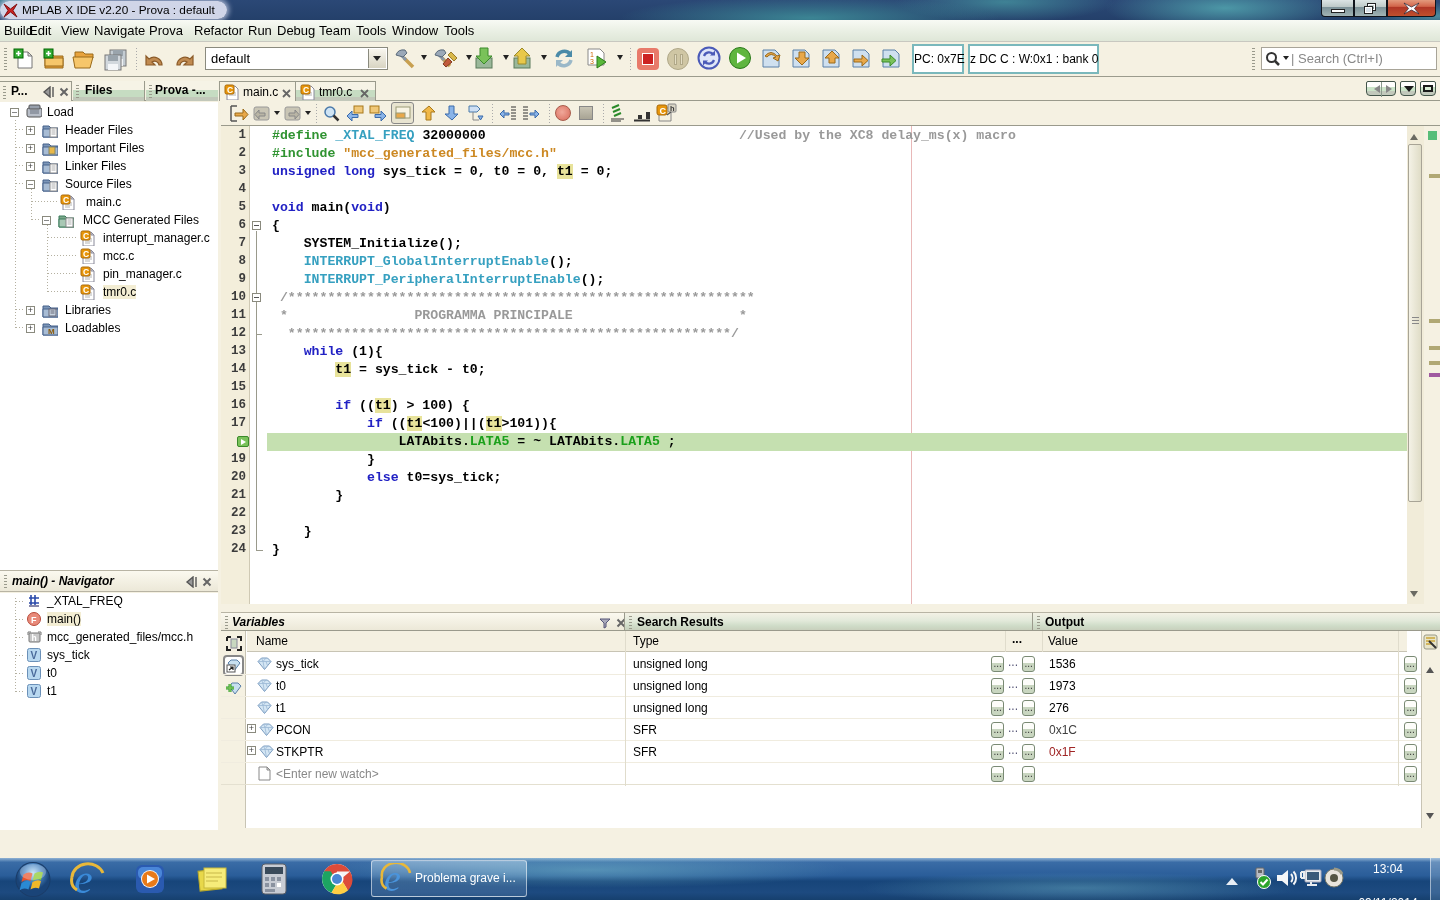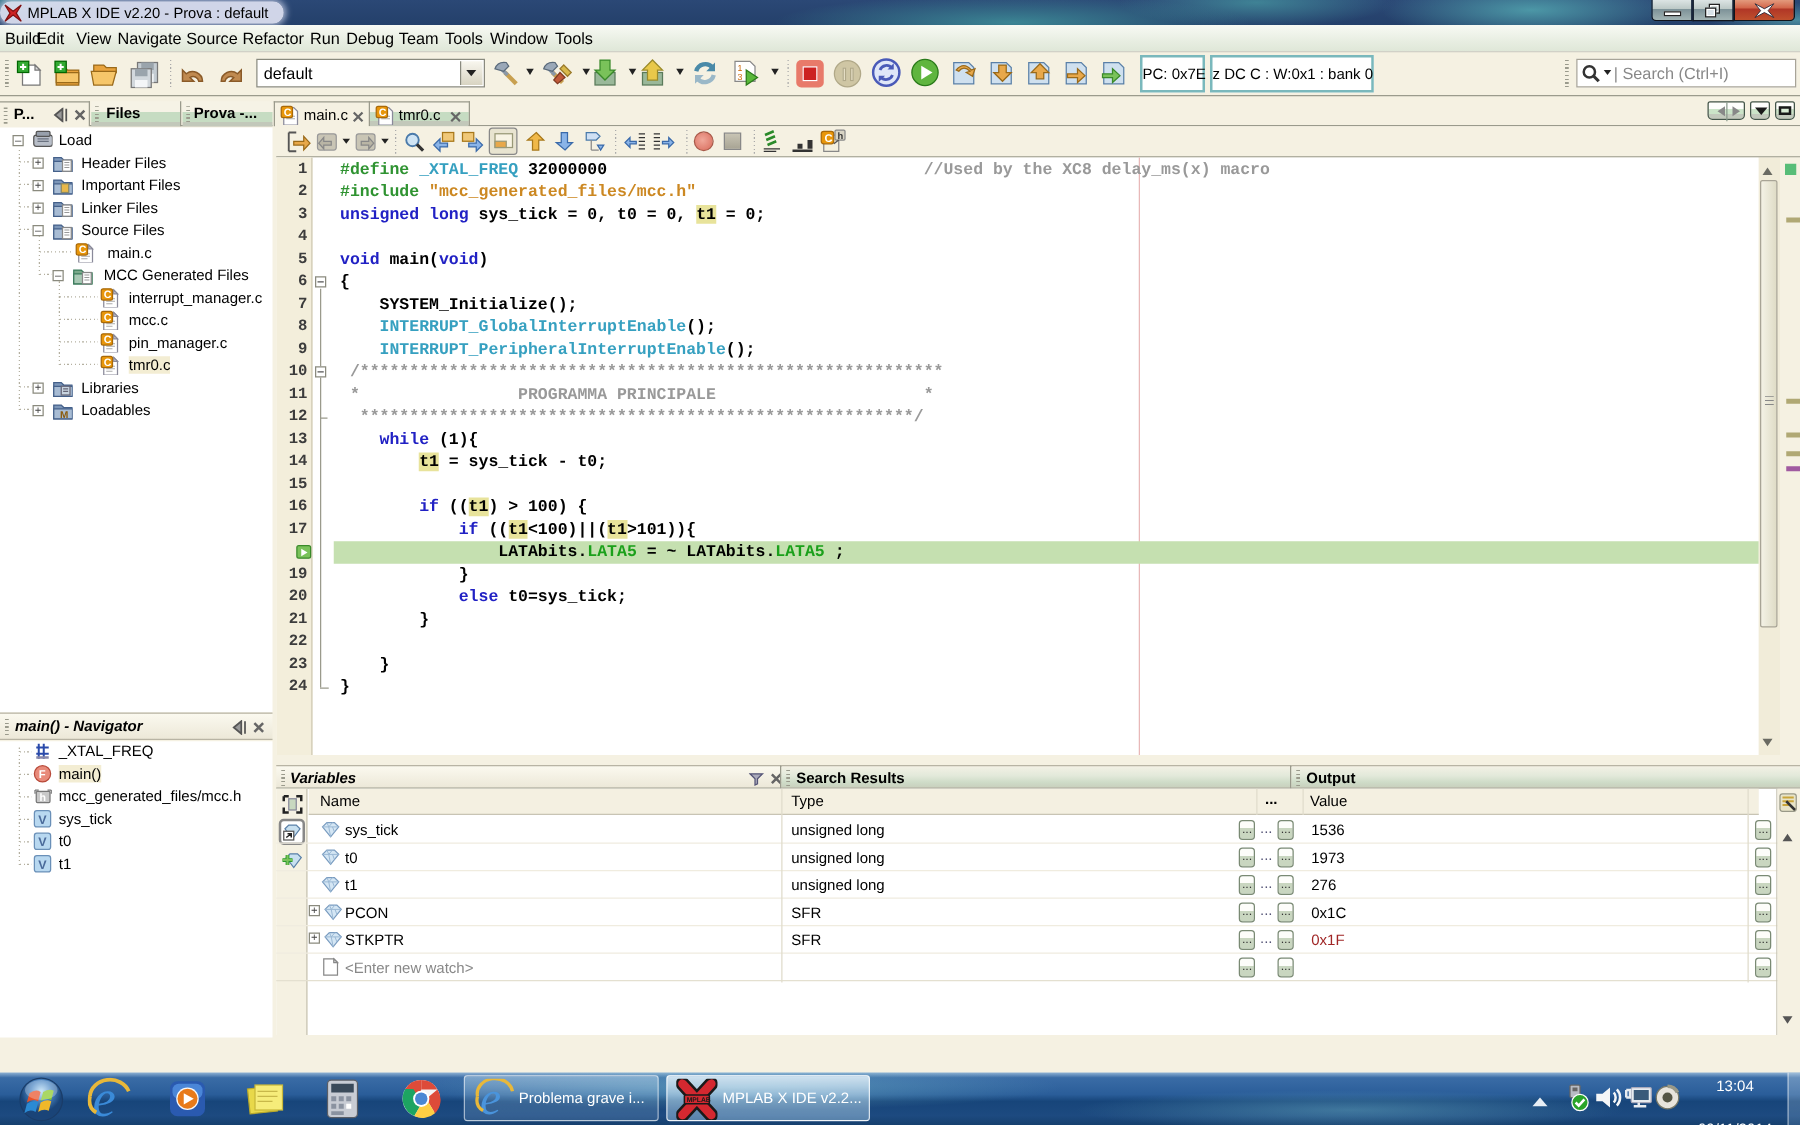--- a/index.html
+++ b/index.html
@@ -83,21 +83,21 @@
       </div>
     <div class="wbtn close"><svg width="47" height="15">
           <path d="M16 3 L23.5 7 L31 3 L26.5 8.5 L31 14 L23.5 10 L16 14 L20.5 8.5 Z" fill="#fff" stroke="#223" stroke-width="0.7"></path>
         </svg></div>
   </div>
   <div class="abs" id="menubar">
     <span style="left:4px">Build</span>
       <span style="left:29px">Edit</span>
       <span style="left:61px">View</span>
       <span style="left:94px">Navigate</span>
-      <span style="left:149px">Source</span>
+      <span style="left:149px">Prova</span>
       <span style="left:194px">Refactor</span>
       <span style="left:248px">Run</span>
       <span style="left:277px">Debug</span>
       <span style="left:319px">Team</span>
       <span style="left:356px">Tools</span>
       <span style="left:392px">Window</span>
       <span style="left:444px">Tools</span>
   </div>
   <div class="abs" id="toolbar">
     <div class="grip" style="left:4px;top:6px;height:22px"></div>
@@ -737,21 +737,21 @@
         <div class="exp" style="left:26px;top:5px">+</div>
         <svg class="abs" style="left:37px;top:3px" width="17" height="15">
             <path d="M2 5.5 L5.5 2 h6 L15 5.5 L8.5 13.5 z" fill="#d4e6f4" stroke="#7a9cc0"></path>
             <path d="M2 5.5 h13 M5.5 2 l1.5 3.5 3 -3.5 M8.5 13.5 L7 5.5 M11.5 9.5 L10 5.5" stroke="#9ab8d4" stroke-width="0.8" fill="none"></path>
           </svg>
         <span class="abs" style="left:55px;top:4px">PCON</span>
           <span class="abs" style="left:412px;top:4px">SFR</span>
         <span class="wbt" style="left:770px;top:3px"></span>
           <span class="abs" style="left:787px;top:2px;color:#557">...</span>
           <span class="wbt" style="left:801px;top:3px"></span>
-        <span class="abs" style="left:828px;top:4px;color:#000000">0x1C</span>
+        <span class="abs" style="left:828px;top:4px;color:#404040">0x1C</span>
           <span class="wbt" style="left:1183px;top:3px"></span>
       </div>
       <div class="vrow" style="top:741px">
         <div class="exp" style="left:26px;top:5px">+</div>
         <svg class="abs" style="left:37px;top:3px" width="17" height="15">
             <path d="M2 5.5 L5.5 2 h6 L15 5.5 L8.5 13.5 z" fill="#d4e6f4" stroke="#7a9cc0"></path>
             <path d="M2 5.5 h13 M5.5 2 l1.5 3.5 3 -3.5 M8.5 13.5 L7 5.5 M11.5 9.5 L10 5.5" stroke="#9ab8d4" stroke-width="0.8" fill="none"></path>
           </svg>
         <span class="abs" style="left:55px;top:4px">STKPTR</span>
           <span class="abs" style="left:412px;top:4px">SFR</span>
@@ -843,29 +843,20 @@
         <circle cx="17" cy="17" r="6.5" fill="#fff"></circle>
         <circle cx="17" cy="17" r="5" fill="#4a87d4"></circle>
       </svg>
     <div class="abs" style="left:371px;top:2px;width:156px;height:37px;border:1px solid rgba(255,255,255,.55);border-radius:3px;background:linear-gradient(rgba(205,230,245,.45), rgba(140,180,215,.3) 50%, rgba(90,130,175,.35))">
       <svg class="abs" style="left:8px;top:2px" width="32" height="32" viewBox="0 0 32 32">
           <text x="4" y="28" font-size="38" font-style="italic" fill="#4a94dc" font-family="Liberation Serif">e</text>
           <path d="M2 14 A14 12 0 0 1 30 10 M2 14 q-2 8 4.5 11.5" stroke="#e8b83a" stroke-width="2.6" fill="none"></path>
         </svg>
       <span style="position:absolute;left:43px;top:10px;font-size:12px;color:#fff">Problema grave i...</span>
     </div>
-    <div class="abs" style="left:533px;top:2px;width:163px;height:37px;border:1px solid rgba(255,255,255,.75);border-radius:3px;background:linear-gradient(rgba(240,250,255,.8), rgba(190,220,240,.55) 50%, rgba(150,190,220,.5))">
-      <svg class="abs" style="left:7px;top:2px" width="33" height="33" viewBox="0 0 33 33">
-          <path d="M5 4 L28 29 M28 4 L5 29" stroke="#1a1a1a" stroke-width="11" stroke-linecap="round"></path>
-          <path d="M5 4 L28 29 M28 4 L5 29" stroke="#d42830" stroke-width="7" stroke-linecap="round"></path>
-          <rect x="6.5" y="13" width="20" height="7" rx="1" fill="#d42830" stroke="#1a1a1a" stroke-width="1.2"></rect>
-          <text x="8.4" y="18.6" font-size="5.4" font-weight="bold" fill="#1a1a1a">MPLAB</text>
-        </svg>
-      <span style="position:absolute;left:44px;top:10px;font-size:12px;color:#fff">MPLAB X IDE v2.2...</span>
-    </div>
     <div class="abs" style="left:1226px;top:14px;width:0;height:0;border:6px solid transparent;border-bottom:7px solid #e8eef4"></div>
     <svg class="abs" style="left:1249px;top:8px" width="24" height="24">
         <rect x="7" y="2" width="8" height="10" rx="1" fill="#b8bcc4" stroke="#666"></rect>
         <rect x="9" y="4" width="4" height="3" fill="#666"></rect>
         <path d="M9 12 v4 h4 v-4" stroke="#888" fill="#999"></path>
         <circle cx="15" cy="16" r="6.5" fill="#2aa42a" stroke="#fff"></circle>
         <path d="M11.5 16 l2.5 2.5 4.5 -5" stroke="#fff" stroke-width="2" fill="none"></path>
       </svg>
     <svg class="abs" style="left:1274px;top:8px" width="24" height="24">
         <path d="M3 9 h5 l6 -5 v16 l-6 -5 h-5 z" fill="#f4f6f8"></path>

